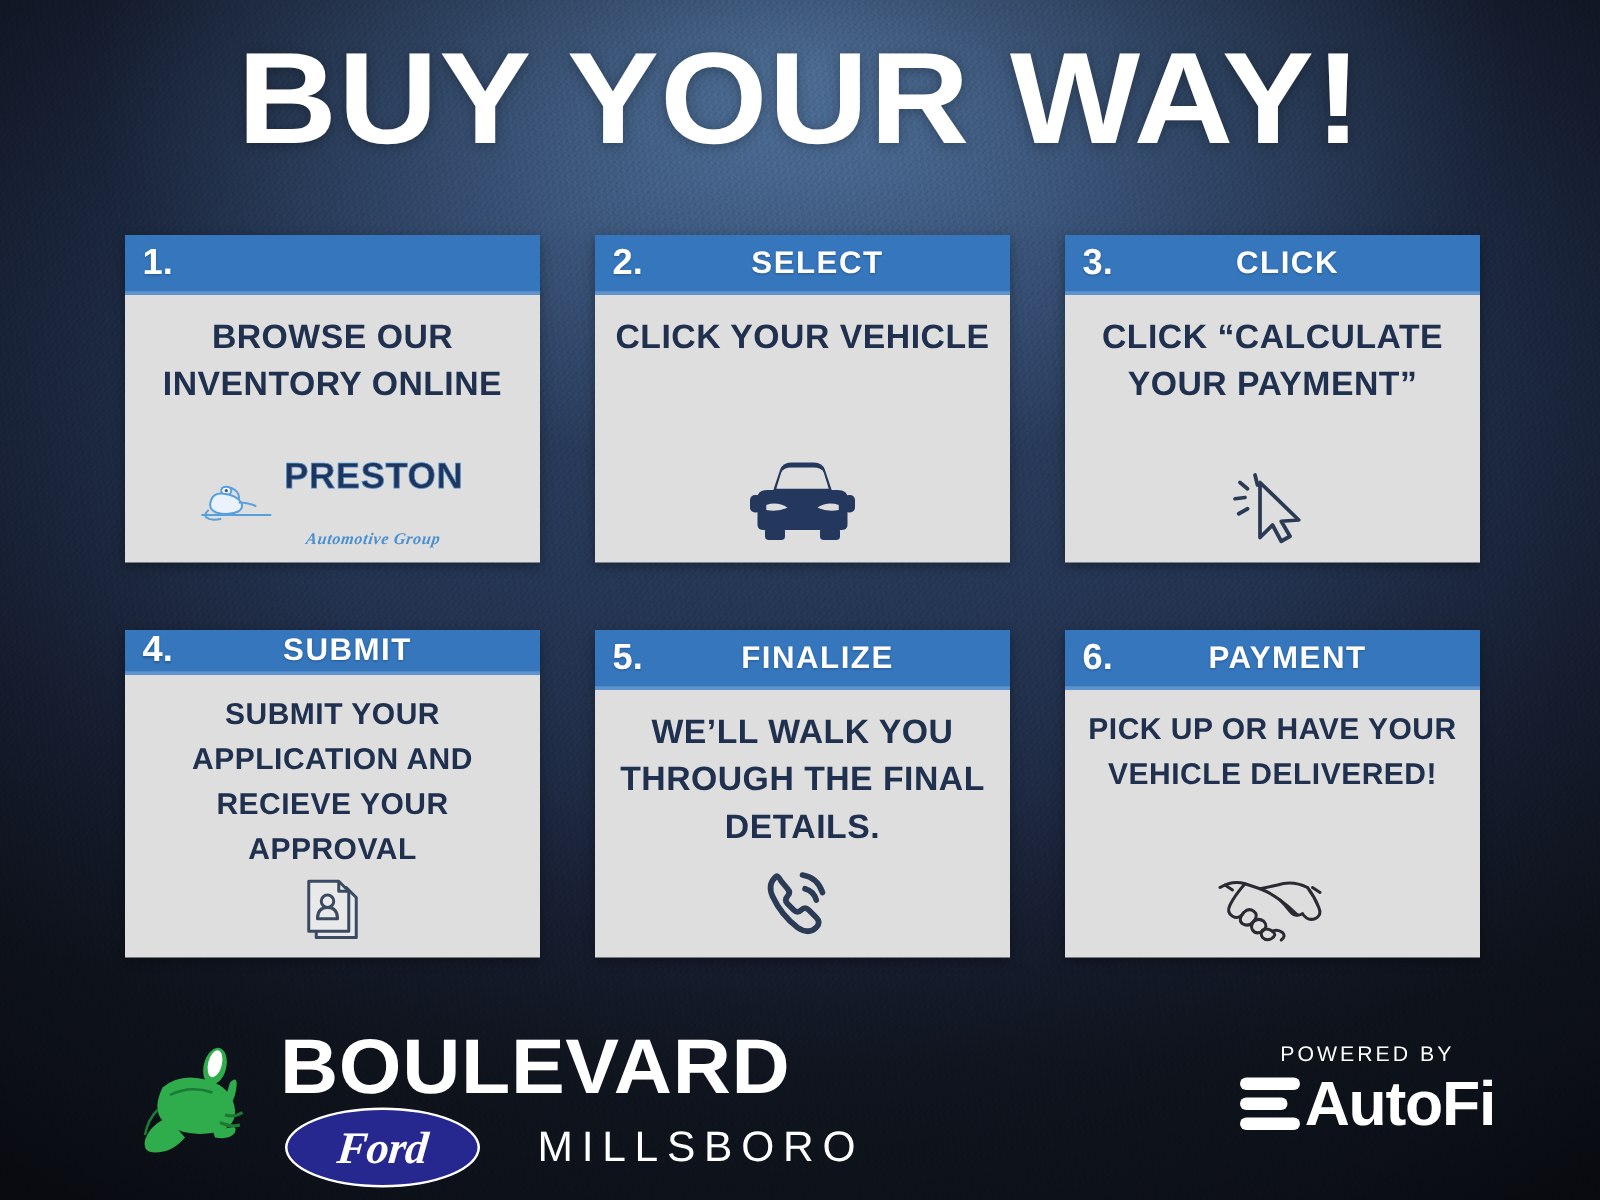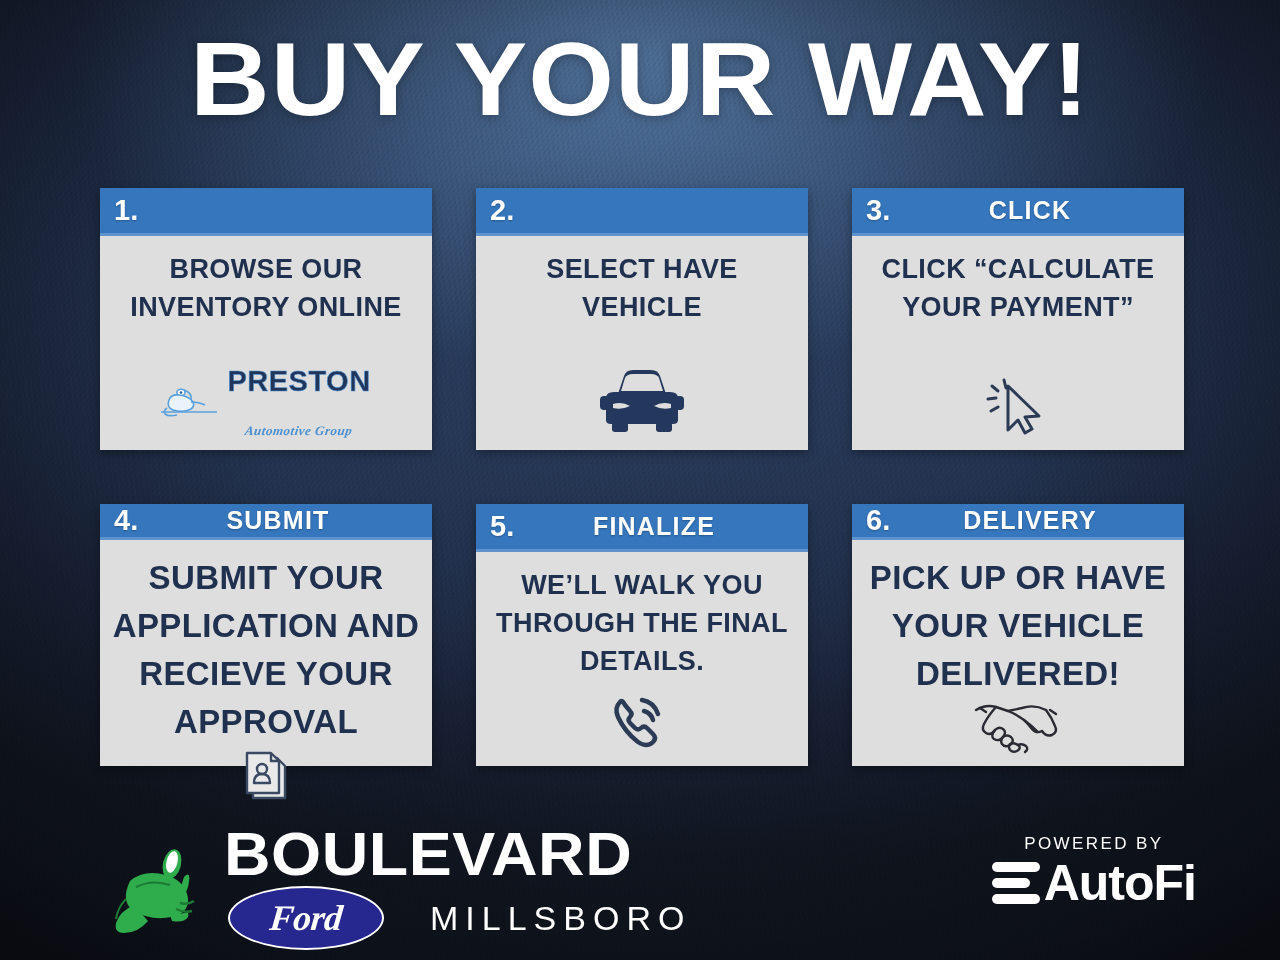--- a/index.html
+++ b/index.html
@@ -90,21 +90,21 @@
     padding:14px 12px 8px;
     text-align:center;
     border-radius:18px;
   }
   .card-text {
     color:#20304f;
     font-size:27px; line-height:38px;
     font-weight:bold;
     letter-spacing:0.4px;
   }
-  .card-text.small { font-size:33px; line-height:48px; }
+  .card-text.small { font-size:24px; line-height:36px; }
   .icon-wrap {
     margin-top:auto;
     padding-bottom:4px;
     display:flex; align-items:center; justify-content:center;
     width:100%;
   }
 
   
   .preston {
     display:flex; align-items:center; justify-content:center;
@@ -125,21 +125,21 @@
     letter-spacing:0.5px;
     transform:skewX(-8deg);
   }
 
   
   #footer {
     position:absolute; left:0; bottom:0; width:1280px; height:150px;
   }
   #brand {
     position:absolute; left:110px; top:14px;
-    display:flex; align-items:center;
+    display:flex; align-items:flex-start;
   }
   #brand-frog { width:100px; height:92px; margin-top:12px; }
   #brand-right { margin-left:14px; }
   #brand-name {
     font-size:62px; line-height:60px; font-weight:bold; color:#ffffff;
     letter-spacing:0.5px;
     font-family:"Liberation Sans Narrow","Liberation Sans", sans-serif;
     transform:scaleX(1.04); transform-origin:left center;
   }
   #brand-row2 {
@@ -216,23 +216,24 @@
               <span class="preston-sub">Automotive Group</span>
             </div>
           </div>
         </div>
       </div>
     </div>
 
     <div class="card">
       <div class="card-head">
         <span class="card-num">2.</span>
-      </div>
-      <div class="card-body">
-        <div class="card-text">SELECT HAVE VEHICLE</div>
+        <span class="card-title">SELECT</span>
+      </div>
+      <div class="card-body">
+        <div class="card-text">CLICK YOUR VEHICLE</div>
         <div class="icon-wrap">
           <svg width="96" height="74" viewBox="0 0 96 74">
             <g fill="#23385c">
               <path d="M24 30 L30 12 Q32 6 39 6 L57 6 Q64 6 66 12 L72 30 Z"></path>
               <path d="M12 34 Q12 28 20 28 L76 28 Q84 28 84 34 L84 56 Q84 60 79 60 L17 60 Q12 60 12 56 Z"></path>
               <rect x="6" y="32" width="9" height="14" rx="4"></rect>
               <rect x="81" y="32" width="9" height="14" rx="4"></rect>
               <rect x="18" y="58" width="16" height="10" rx="3"></rect>
               <rect x="62" y="58" width="16" height="10" rx="3"></rect>
             </g>
@@ -301,21 +302,21 @@
               <path d="M36 21 Q43 23 45 30"></path>
             </g>
           </svg>
         </div>
       </div>
     </div>
 
     <div class="card">
       <div class="card-head">
         <span class="card-num">6.</span>
-        <span class="card-title">DELIVERY</span>
+        <span class="card-title">PAYMENT</span>
       </div>
       <div class="card-body">
         <div class="card-text small">PICK UP OR HAVE YOUR VEHICLE DELIVERED!</div>
         <div class="icon-wrap">
           <svg width="92" height="56" viewBox="0 0 92 56">
             <g fill="none" stroke="#2a2a33" stroke-width="2.4" stroke-linecap="round" stroke-linejoin="round">
               <path d="M4 12 Q14 6 24 9 L36 13 L50 10 Q62 6 74 12"></path>
               <path d="M24 9 Q16 18 12 26 Q9 32 14 35 Q19 38 23 32"></path>
               <path d="M74 12 Q80 20 83 28 Q86 34 80 37 Q74 39 70 33"></path>
               <path d="M36 13 Q44 16 52 22 Q60 28 66 34"></path>

